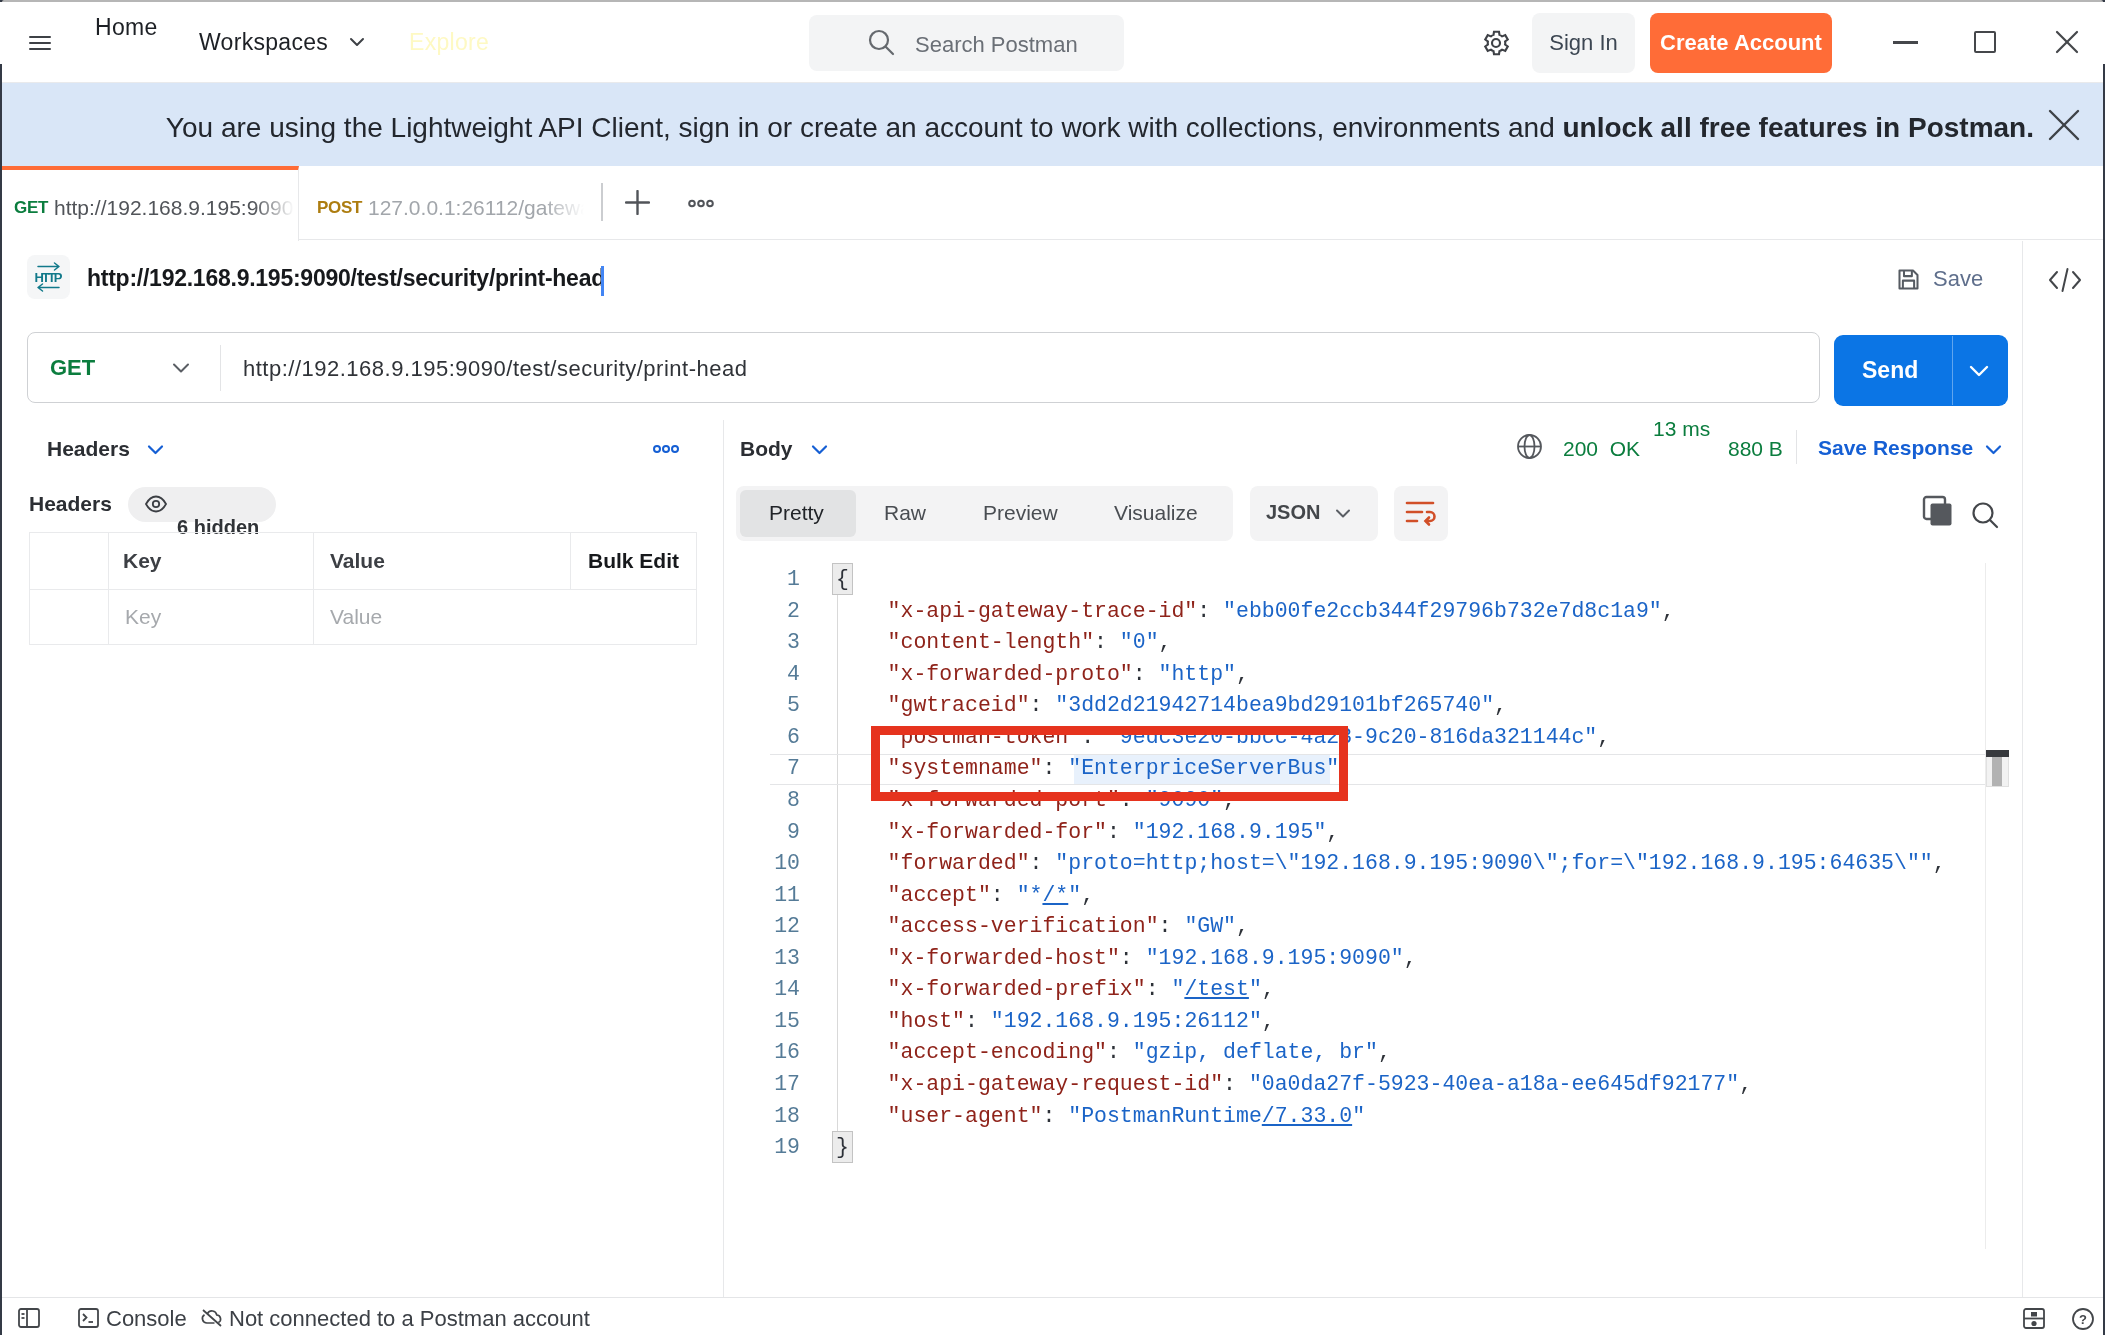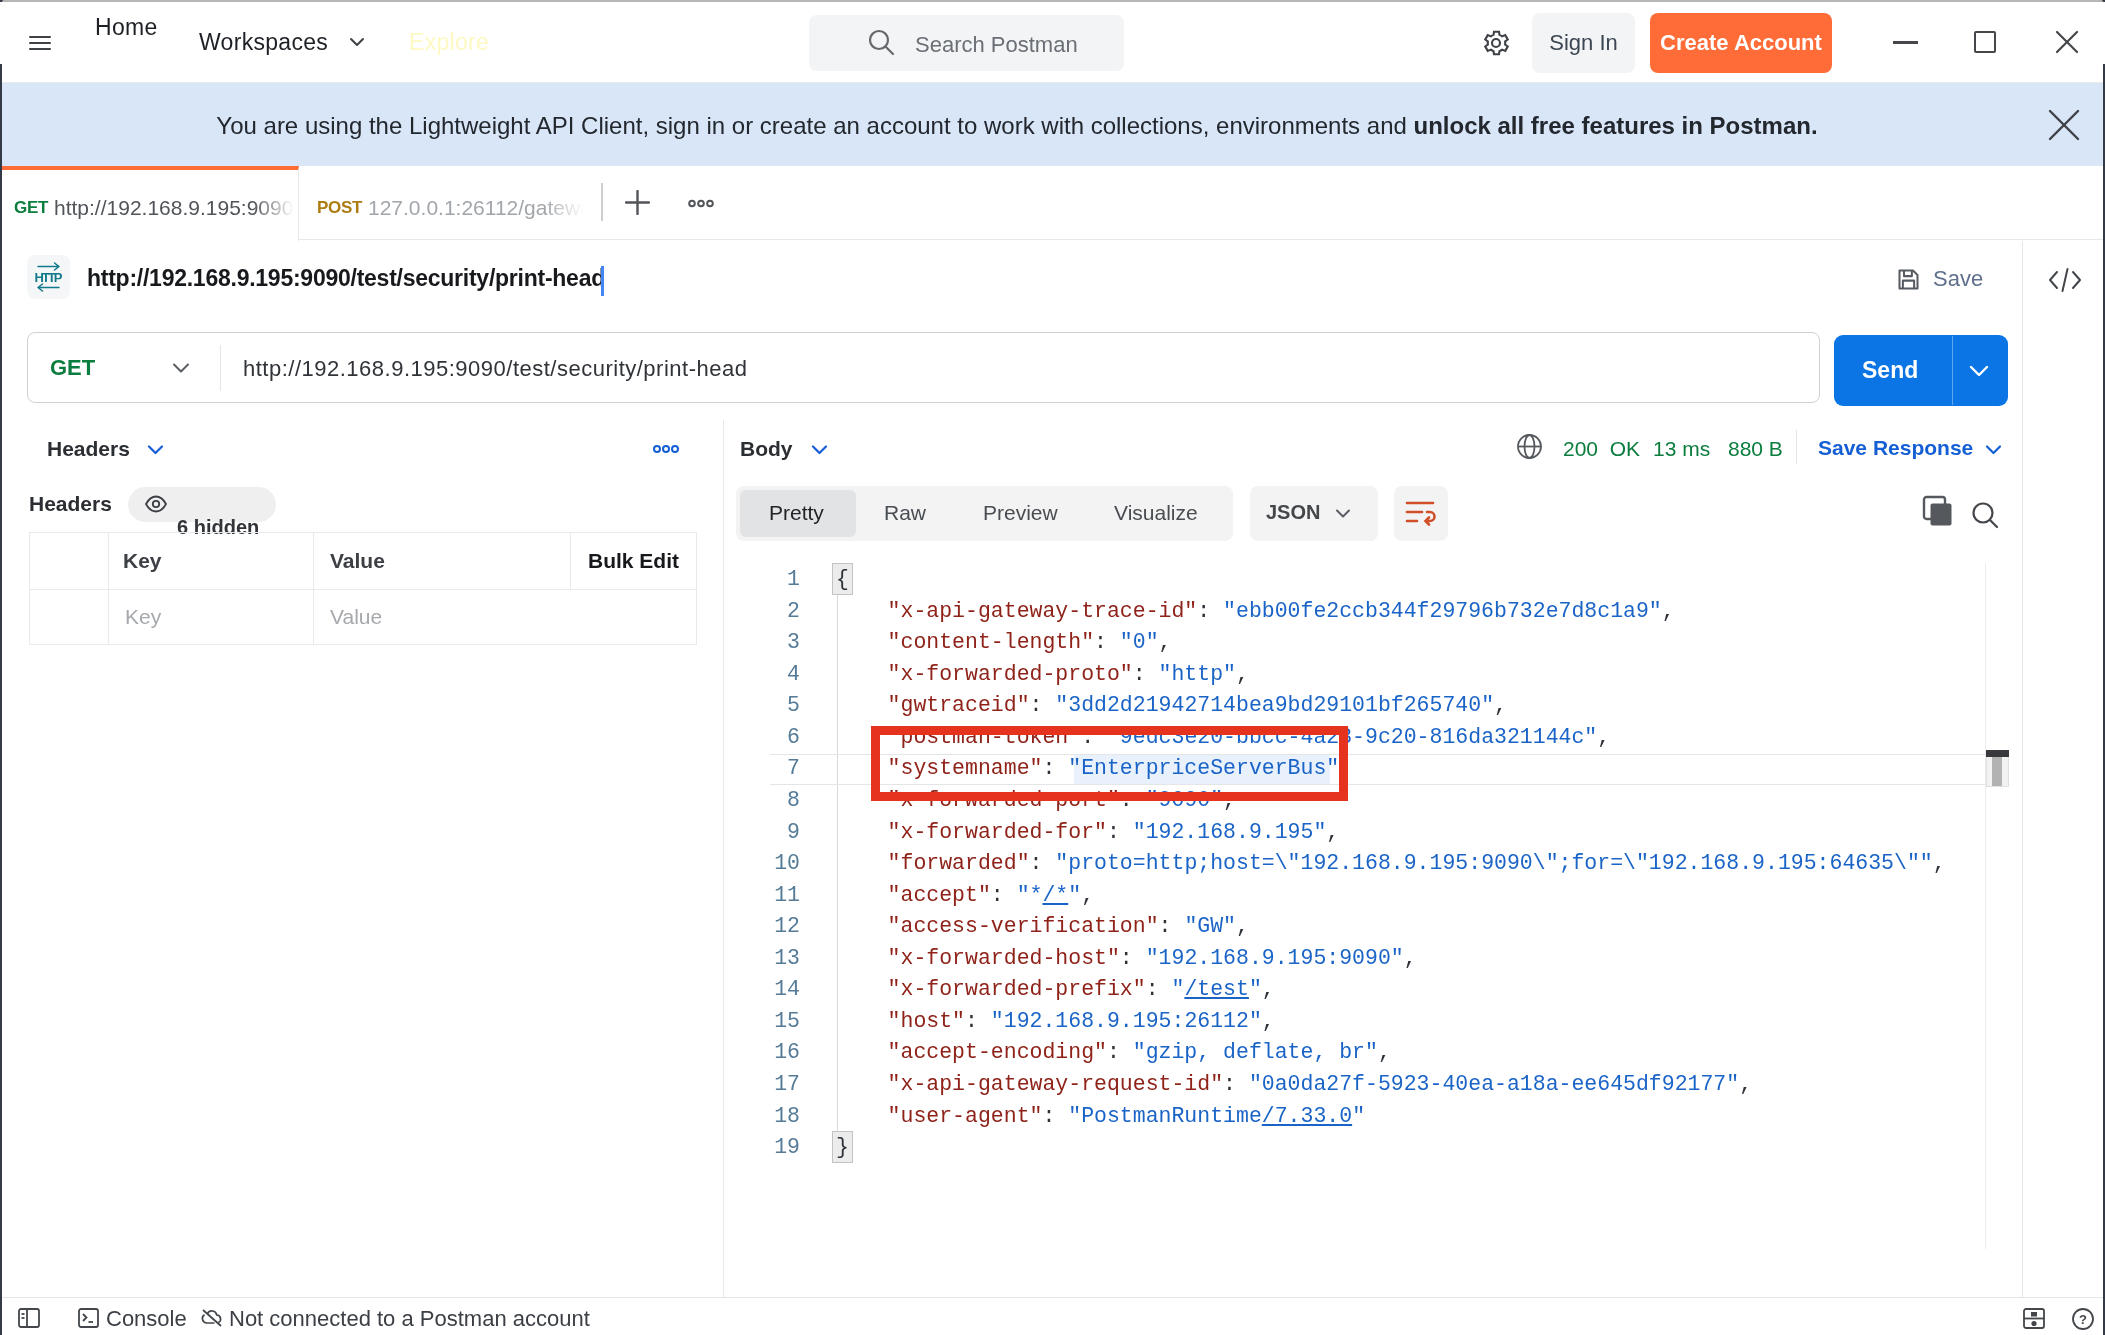--- a/index.html
+++ b/index.html
@@ -54,21 +54,21 @@
 <div class="a" style="left:1893px;top:41px;width:25px;height:2.5px;background:#45474b;"></div>
 <div class="a" style="left:1974px;top:31px;width:22px;height:22px;border:2px solid #45474b;border-radius:2px;"></div>
 <svg class="a" style="left:2055px;top:30px;" width="24" height="24" viewBox="0 0 24 24">
       <g stroke="#45474b" stroke-width="2.2" stroke-linecap="round">
         <line x1="2" y1="2" x2="22" y2="22"></line>
         <line x1="22" y1="2" x2="2" y2="22"></line>
       </g>
     </svg>
 
 <div class="a" style="left:2px;top:83px;width:2101px;height:83px;background:#d9e6f7;"></div>
-<div class="a" style="left:0px;top:112px;width:2034px;text-align:center;font-size:24px;color:#23272e;">You are using the Lightweight API Client, sign in or create an account to work with collections, environments and <b>unlock all free features in Postman.</b></div>
+<div class="a" style="left:0px;top:112px;width:2034px;text-align:right;font-size:28px;color:#23272e;">You are using the Lightweight API Client, sign in or create an account to work with collections, environments and <b>unlock all free features in Postman.</b></div>
 <svg class="a" style="left:2046px;top:107px;" width="36" height="36" viewBox="0 0 36 36">
       <g stroke="#3e4247" stroke-width="2.4" stroke-linecap="round">
         <line x1="4" y1="4" x2="32" y2="32"></line>
         <line x1="32" y1="4" x2="4" y2="32"></line>
       </g>
     </svg>
 
 <div class="a" style="left:2px;top:166px;width:2101px;height:74px;background:#fff;border-bottom:1px solid #e7e8ea;"></div>
 <div class="a" style="left:2px;top:166px;width:297px;height:75px;background:#fff;border-top:4px solid #ff6c37;border-right:1px solid #e7e8ea;">
   <div class="a" style="left:12px;top:28px;font-size:17px;font-weight:700;color:#0b7d3e;letter-spacing:-0.3px;">GET</div>
@@ -171,21 +171,21 @@
       <path d="M3 2.5 L9.5 9 L16 2.5" fill="none" stroke="#155fd4" stroke-width="2.2" stroke-linecap="round" stroke-linejoin="round"></path>
     </svg>
 <svg class="a" style="left:1516px;top:433px;" width="27" height="27" viewBox="0 0 27 27">
       <g fill="none" stroke="#55585d" stroke-width="1.8">
         <circle cx="13.5" cy="13.5" r="11.5"></circle>
         <ellipse cx="13.5" cy="13.5" rx="5" ry="11.5"></ellipse>
         <line x1="2" y1="13.5" x2="25" y2="13.5"></line>
       </g>
     </svg>
 <div class="a" style="left:1563px;top:437px;font-size:21px;color:#0b7d3e;">200&nbsp; OK</div>
-<div class="a" style="left:1653px;top:437px;font-size:21px;color:#0b7d3e;">13 ms</div>
+<div class="a" style="left:1653px;top:417px;font-size:21px;color:#0b7d3e;">13 ms</div>
 <div class="a" style="left:1728px;top:437px;font-size:21px;color:#0b7d3e;">880 B</div>
 <div class="a" style="left:1796px;top:430px;width:1px;height:34px;background:#e3e4e6;"></div>
 <div class="a" style="left:1818px;top:436px;font-size:21px;font-weight:700;color:#155fd4;">Save Response</div>
 <svg class="a" style="left:1984px;top:444px;" width="19" height="12" viewBox="0 0 19 12">
       <path d="M3 2.5 L9.5 9 L16 2.5" fill="none" stroke="#155fd4" stroke-width="2.2" stroke-linecap="round" stroke-linejoin="round"></path>
     </svg>
 <div class="a" style="left:736px;top:486px;width:497px;height:55px;background:#f3f3f4;border-radius:8px;"></div>
 <div class="a" style="left:740px;top:490px;width:116px;height:47px;background:#e2e3e4;border-radius:6px;"></div>
 <div class="a" style="left:769px;top:501px;font-size:21px;color:#212428;">Pretty</div>
 <div class="a" style="left:884px;top:501px;font-size:21px;color:#494d52;">Raw</div>

